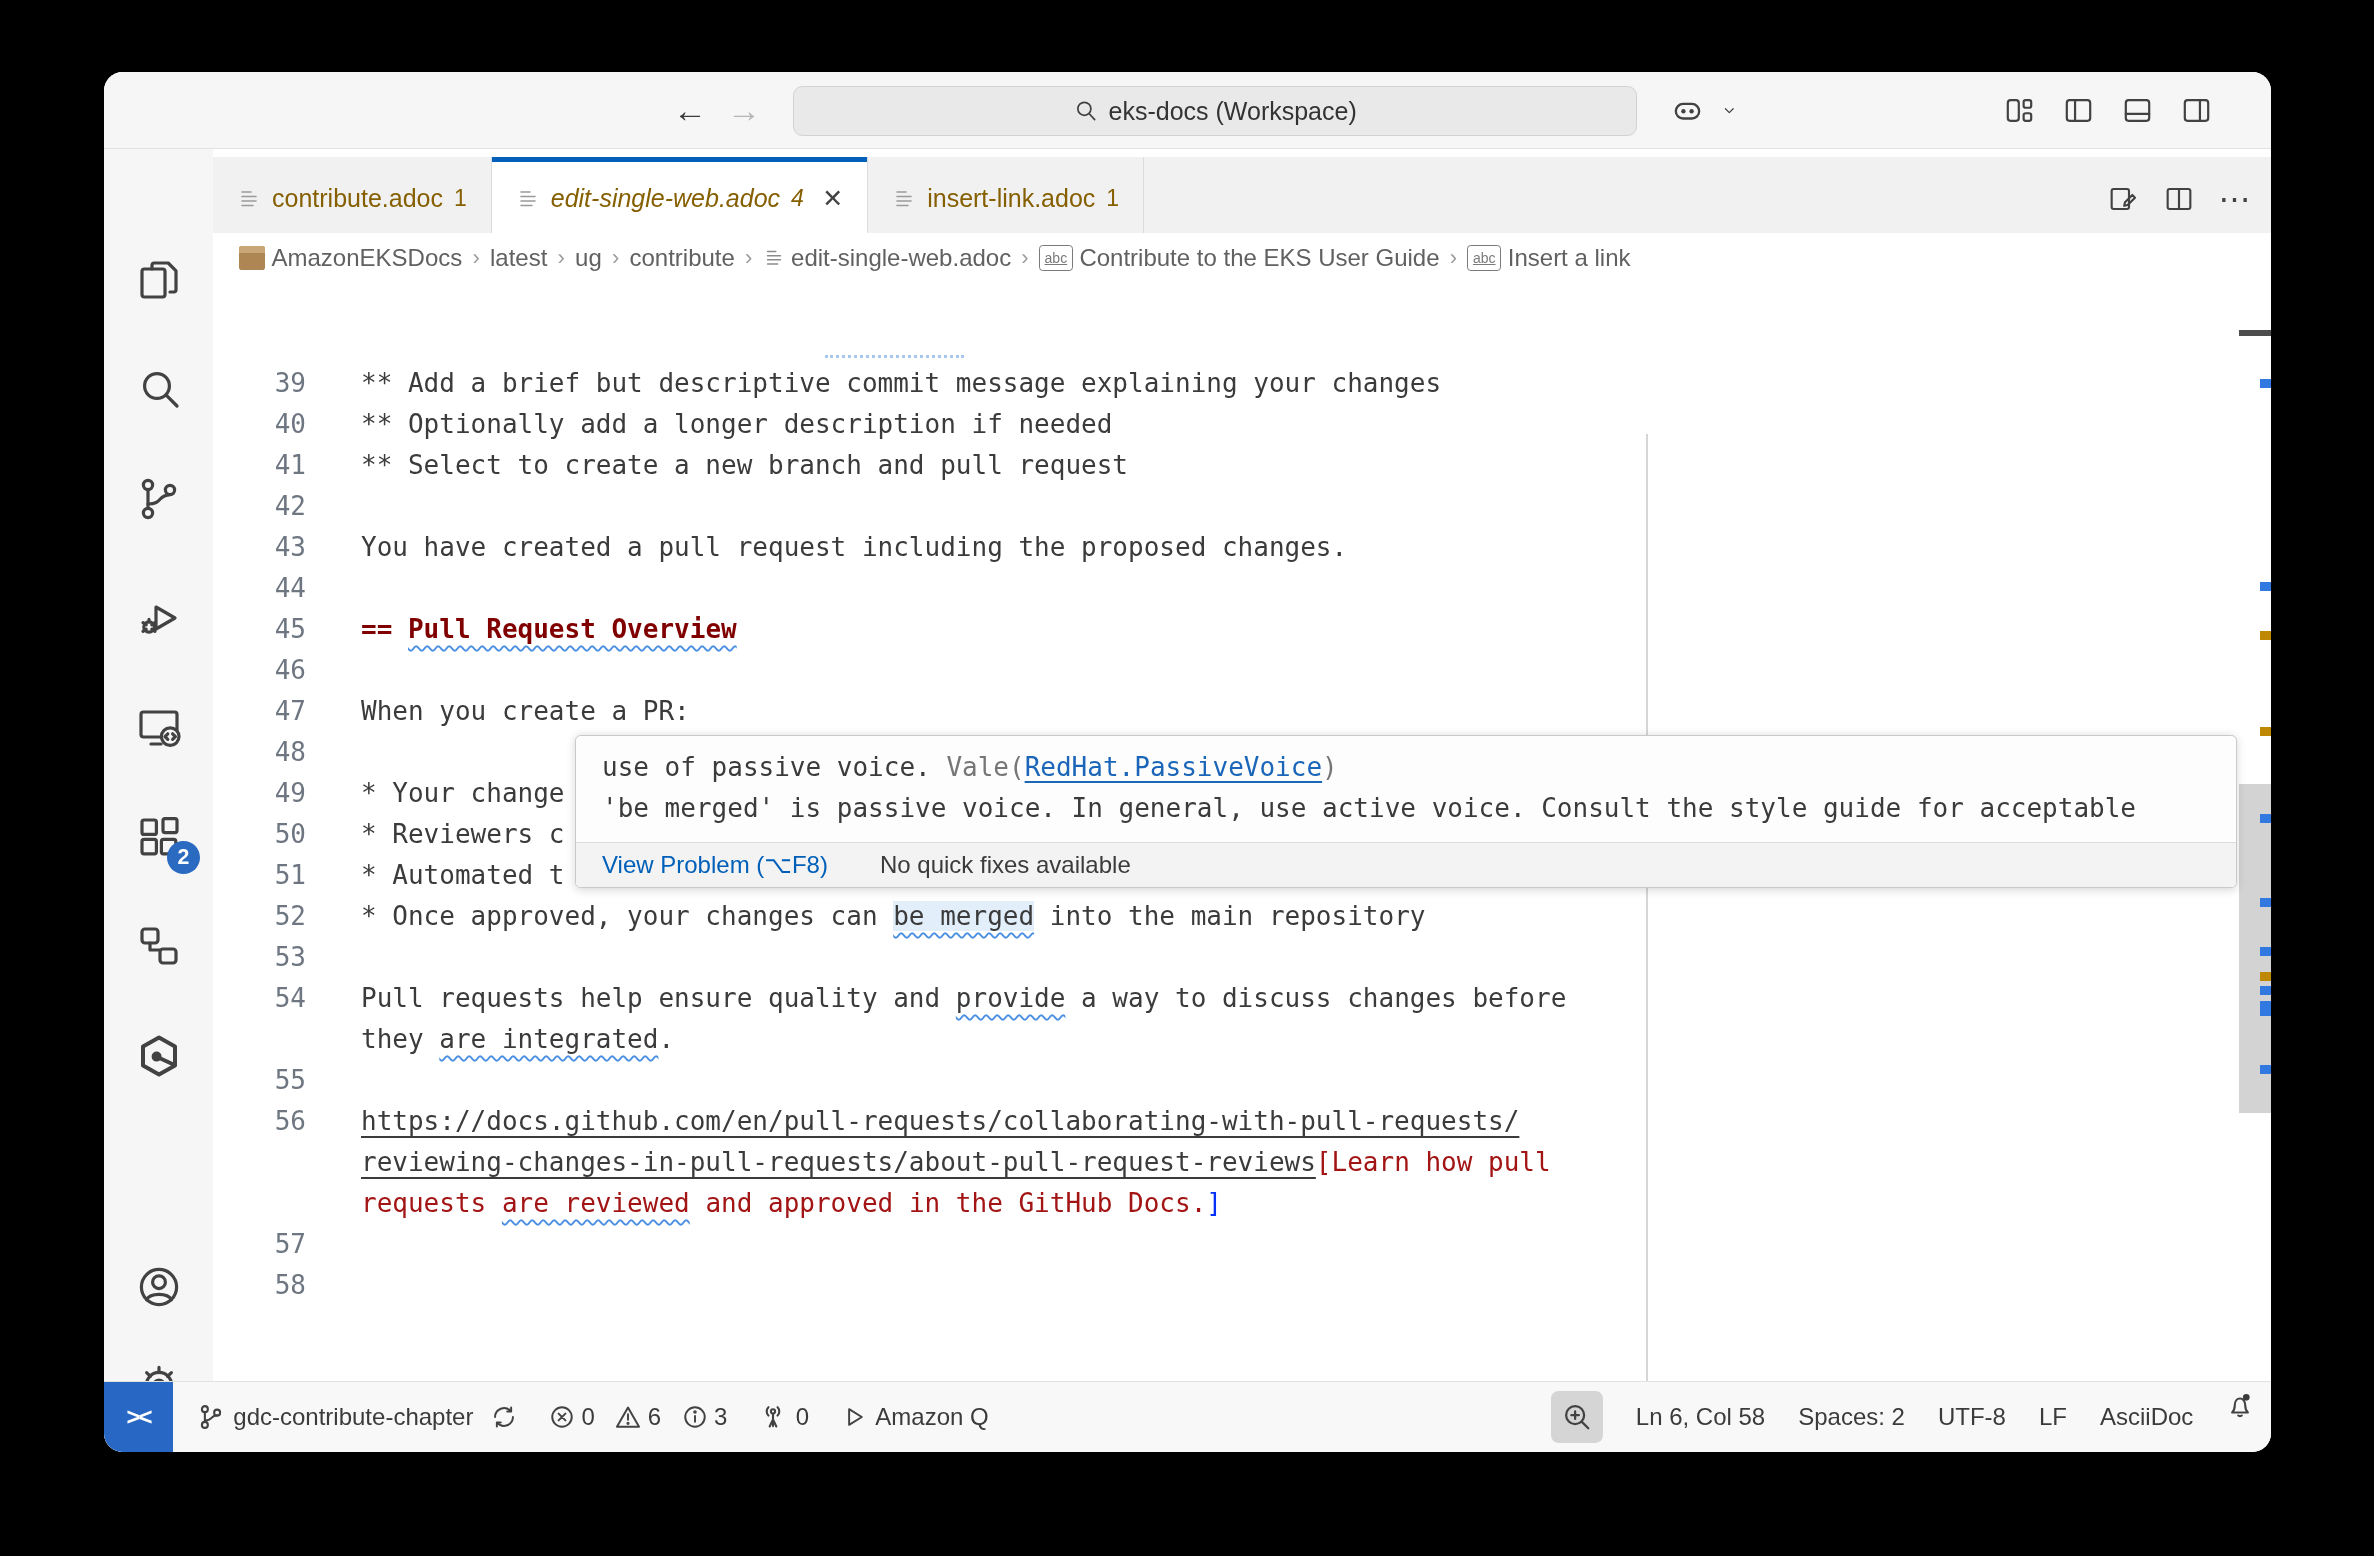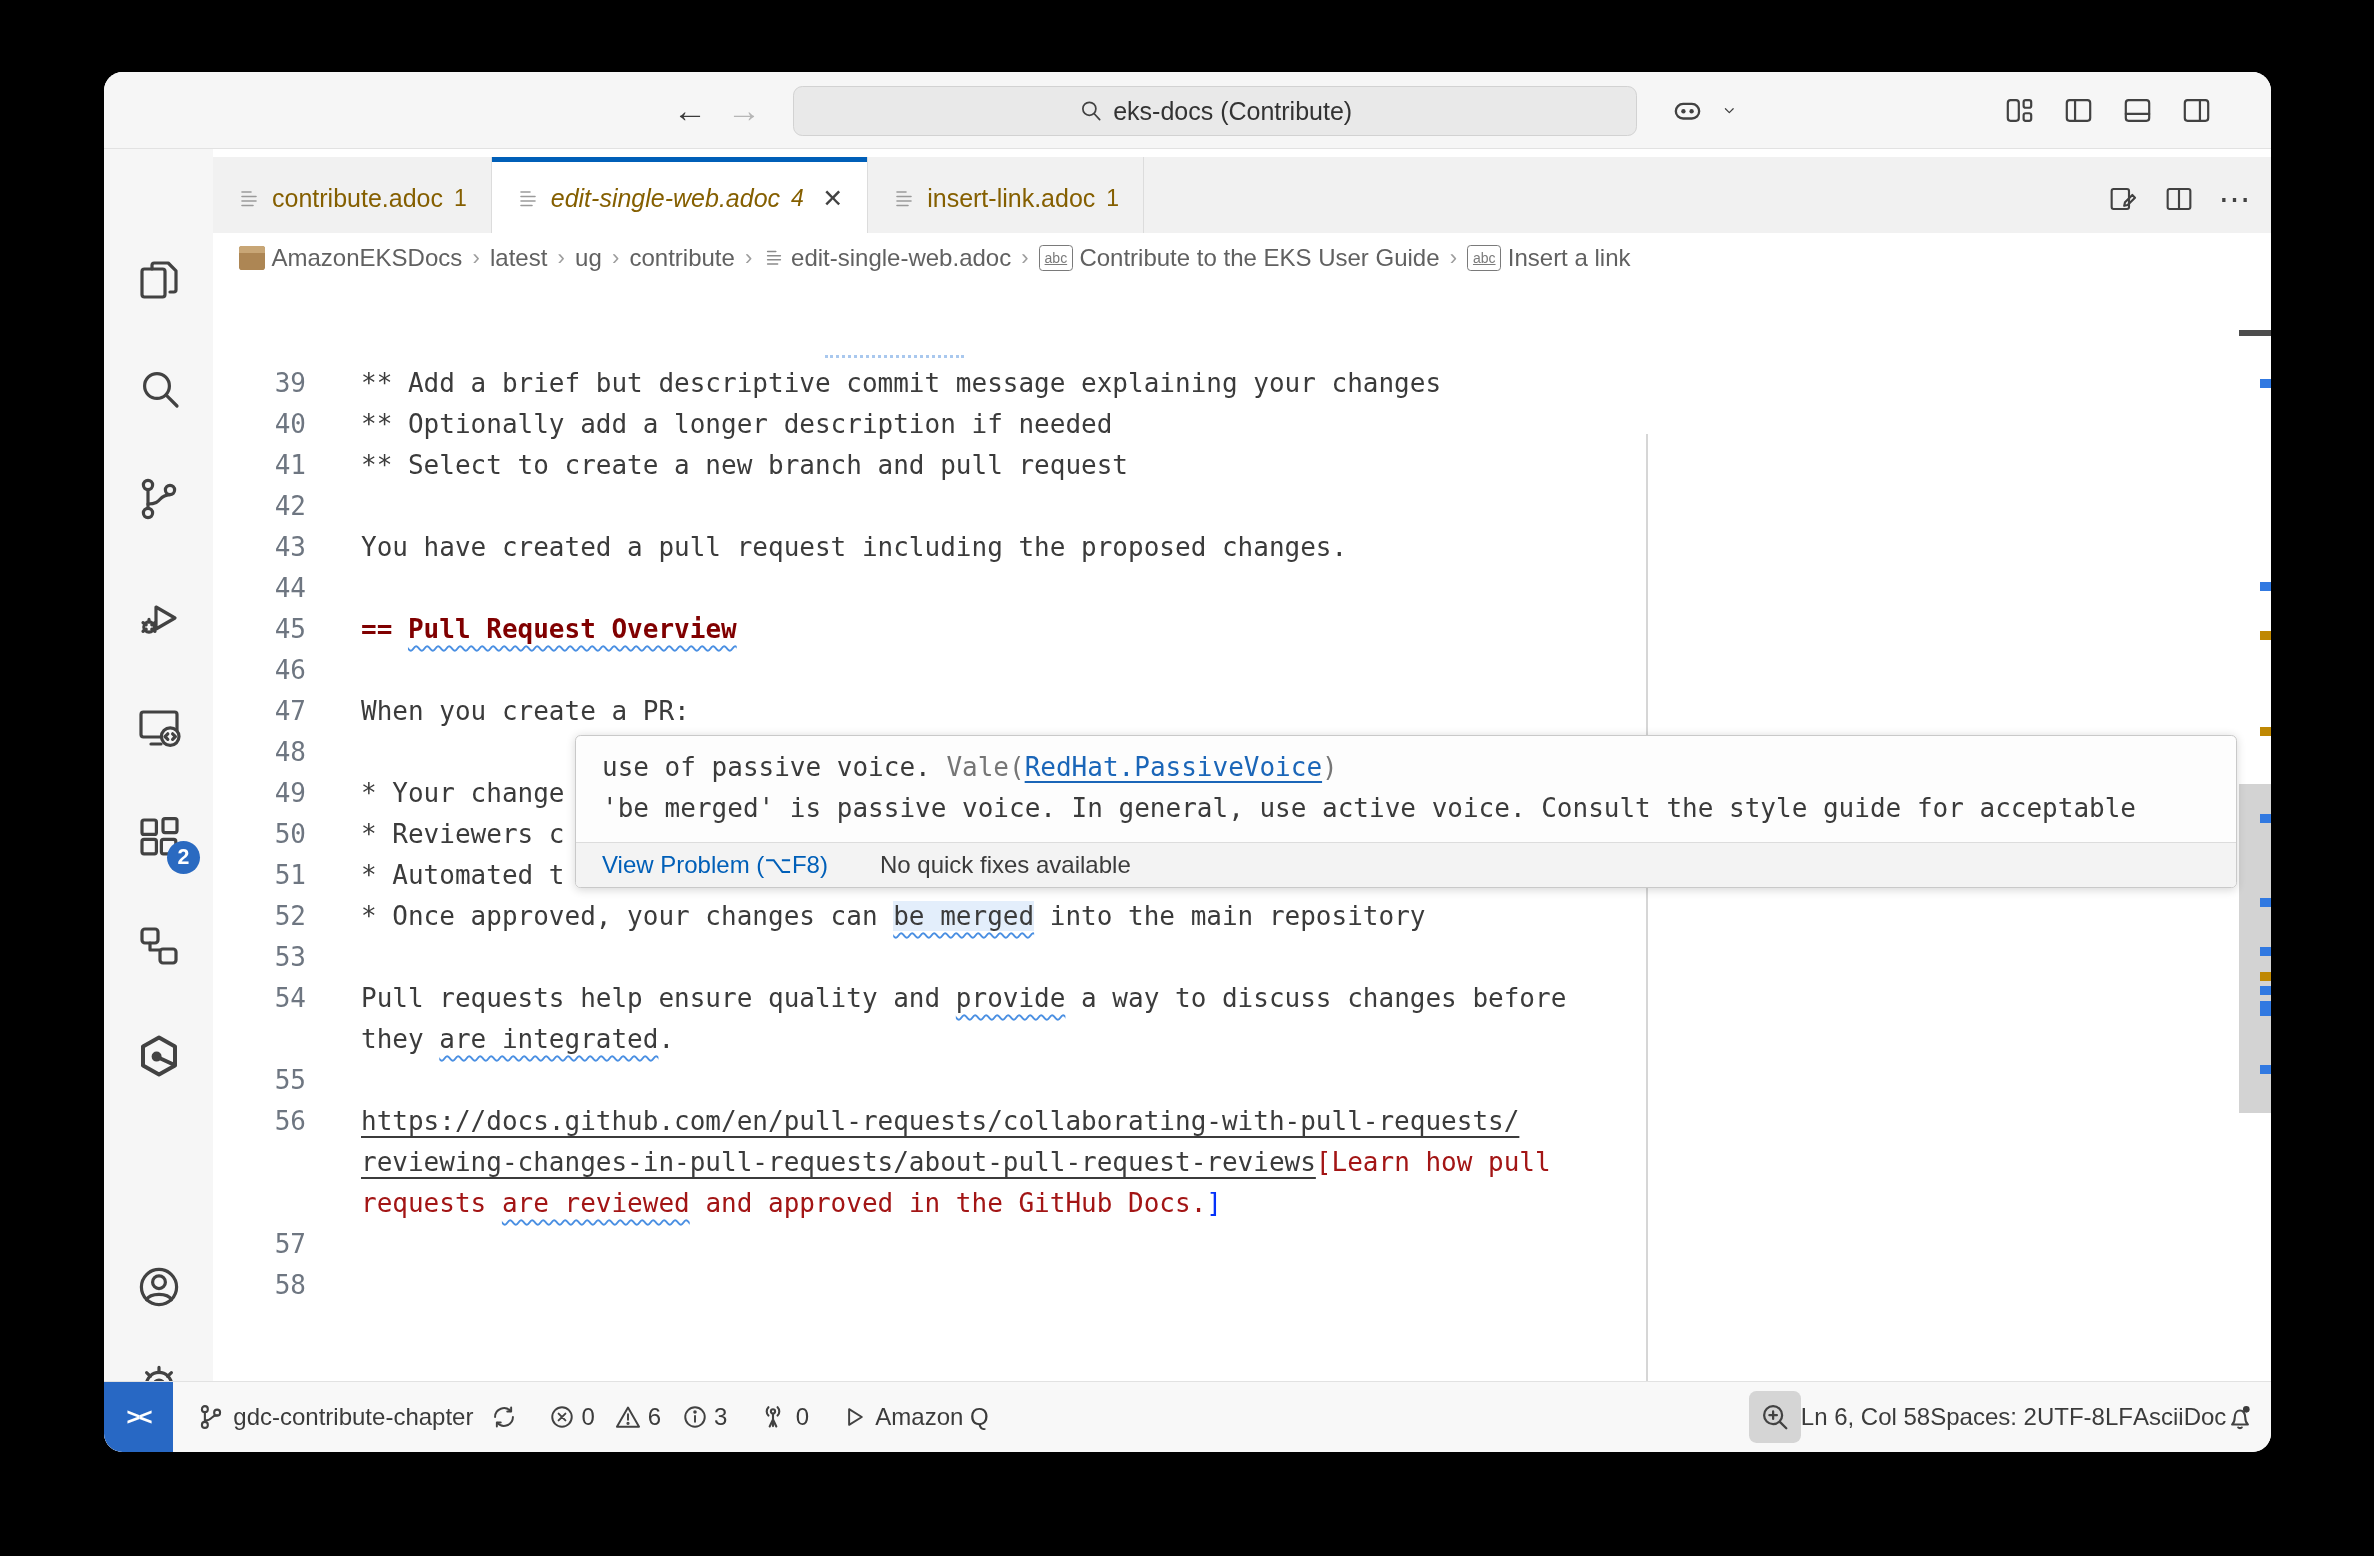--- a/index.html
+++ b/index.html
@@ -75,42 +75,42 @@
     display:flex;align-items:center;padding-left:26px;gap:52px;font-size:24px;}
   .actionlink{color:#005fb8;}
   .nofix{color:#3b3b3b;}
   
   #statusbar{position:absolute;left:0;bottom:0;width:100%;height:70px;background:#f8f8f8;border-top:0.9px solid #e2e2e2;
     display:flex;align-items:center;font-size:24px;color:#3b3b3b;}
   #remote{width:69px;height:70px;background:#2868c4;color:#fff;display:flex;align-items:center;justify-content:center;
     font-size:24px;font-weight:bold;letter-spacing:-1.9px;}
   .sitem{display:flex;align-items:center;gap:8.3px;white-space:nowrap;}
   #sleft{display:flex;align-items:center;gap:32px;margin-left:24px;}
-  #sright{display:flex;align-items:center;margin-left:auto;margin-right:16.7px;}
+  #sright{display:flex;gap:33px;margin-left:auto;margin-right:16.7px;}
   #zoombox{background:#d5d5d5;border-radius:7.4px;width:52px;height:52px;display:flex;align-items:center;justify-content:center;}
   .diag{display:flex;align-items:center;gap:20.4px;}
   .diag .sitem{gap:6.5px;}
 </style>
 </head>
 <body>
 
 <div id="window">
 
   <div id="titlebar">
     <div class="tl" style="left:133px;background:#ec6a5e"></div>
     <div class="tl" style="left:170px;background:#f5bf4f"></div>
     <div class="tl" style="left:207px;background:#61c554"></div>
     <div class="nav-arrow" style="left:569px">←</div>
     <div class="nav-arrow disabled" style="left:623px">→</div>
     <div id="cmdcenter">
       <svg class="ic" width="26" height="26" viewBox="0 0 24 24">
         <circle cx="10.5" cy="10" r="6"></circle>
           <path d="M15 14.5 20 20"></path>
         </svg>
-      <span>eks-docs (Contribute)</span>
+      <span>eks-docs (Workspace)</span>
     </div>
     <div class="tb-icons" style="left:1566px">
       <svg class="ic" width="35" height="35" viewBox="0 0 24 24">
         <rect x="4" y="7.5" width="16" height="10" rx="5"></rect>
         <circle cx="9.2" cy="12.5" r="1.5" fill="#424242" stroke="none"></circle>
         <circle cx="14.8" cy="12.5" r="1.5" fill="#424242" stroke="none"></circle>
         </svg>
       <svg class="ic" width="18.6" height="18.6" viewBox="0 0 24 24" style="margin-left:-11px">
         <path d="m7 10 5 5 5-5"></path>
         </svg>

